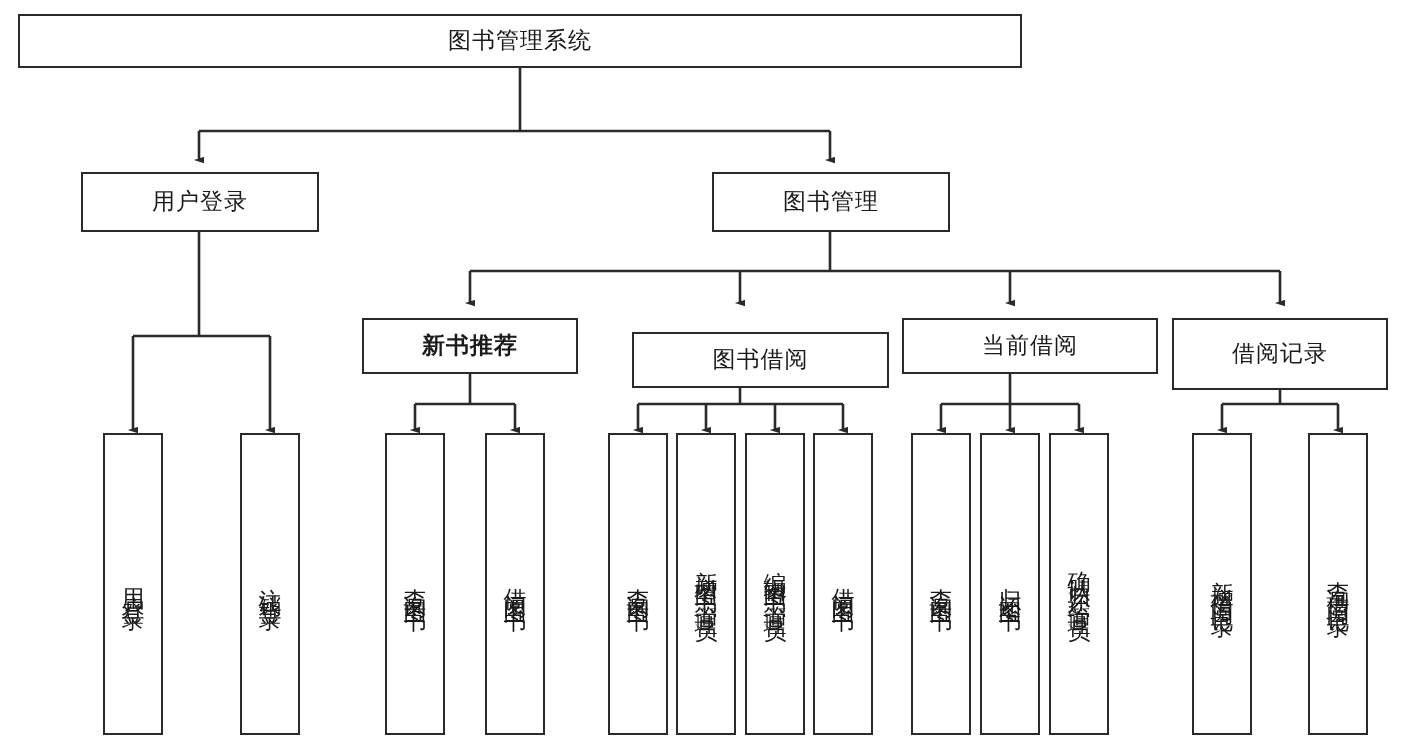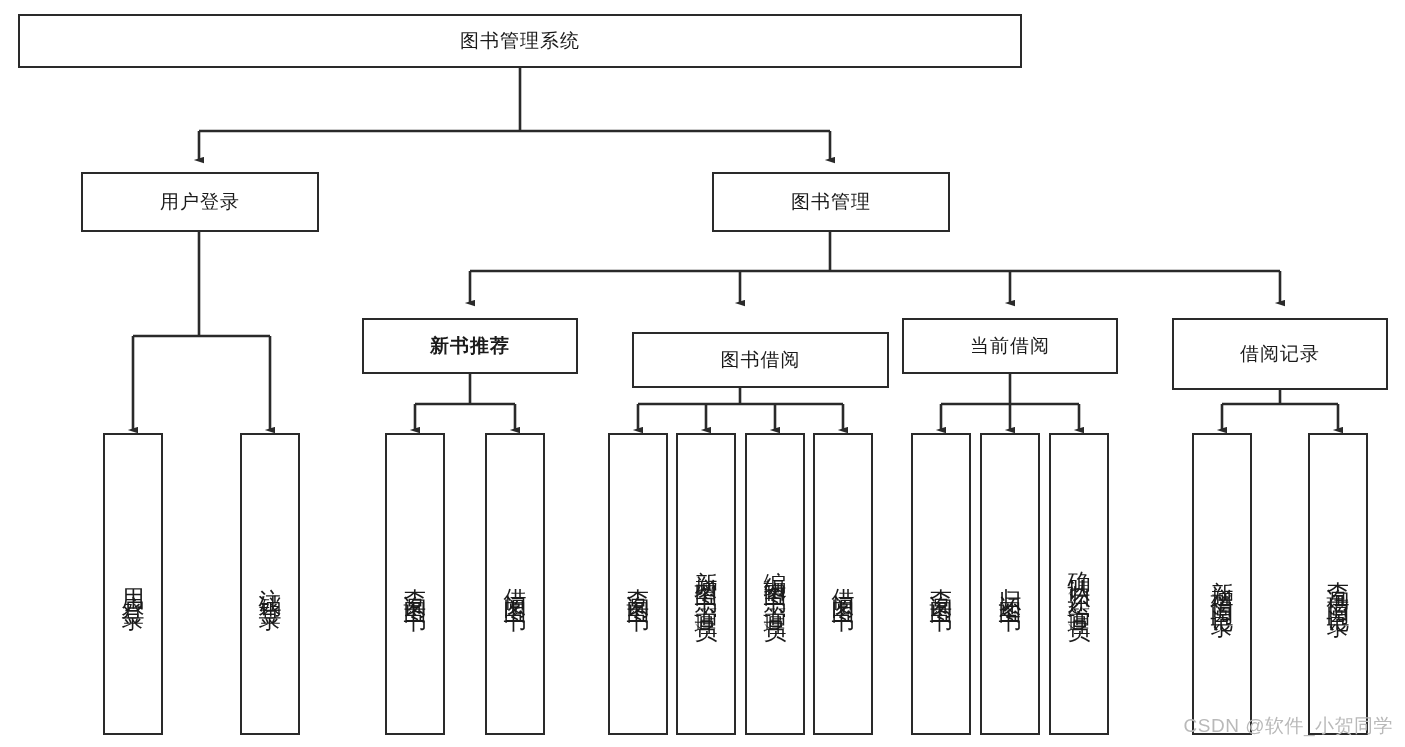--- a/index.html
+++ b/index.html
@@ -32,21 +32,21 @@
   .node-box {
     position: absolute;
     box-sizing: border-box;
     background: #ffffff;
     border: 2px solid #2a2a2a;
     display: flex;
     align-items: center;
     justify-content: center;
   }
   .node-label-h {
-    font-size: 19px;
+    font-size: 23px;
     color: #1a1a1a;
     letter-spacing: 1px;
     line-height: 1.1;
     white-space: nowrap;
     user-select: none;
   }
   .node-box.vertical {
     align-items: center;
     justify-content: center;
   }
@@ -156,21 +156,21 @@
   </div>
 
   <div class="node-box" style="left:362px; top:318px; width:216px; height:56px;font-weight:bold;">
     <span class="node-label-h">新书推荐</span>
   </div>
 
   <div class="node-box" style="left:632px; top:332px; width:257px; height:56px;">
     <span class="node-label-h">图书借阅</span>
   </div>
 
-  <div class="node-box" style="left:902px; top:318px; width:216px; height:56px;">
+  <div class="node-box" style="left:902px; top:318px; width:256px; height:56px;">
     <span class="node-label-h">当前借阅</span>
   </div>
 
   <div class="node-box" style="left:1172px; top:318px; width:216px; height:72px;">
     <span class="node-label-h">借阅记录</span>
   </div>
 
   <div class="node-box vertical" style="left:103px; top:433px; width:60px; height:302px;">
     <span class="node-label-v">用户登录</span>
   </div>
@@ -216,15 +216,14 @@
   </div>
 
   <div class="node-box vertical" style="left:1192px; top:433px; width:60px; height:302px;">
     <span class="node-label-v">新增借阅记录</span>
   </div>
 
   <div class="node-box vertical" style="left:1308px; top:433px; width:60px; height:302px;">
     <span class="node-label-v">查询借阅记录</span>
   </div>
 
-  <div class="watermark">CSDN @软件_小贺同学</div>
 
 </div>
 
 </body></html>

